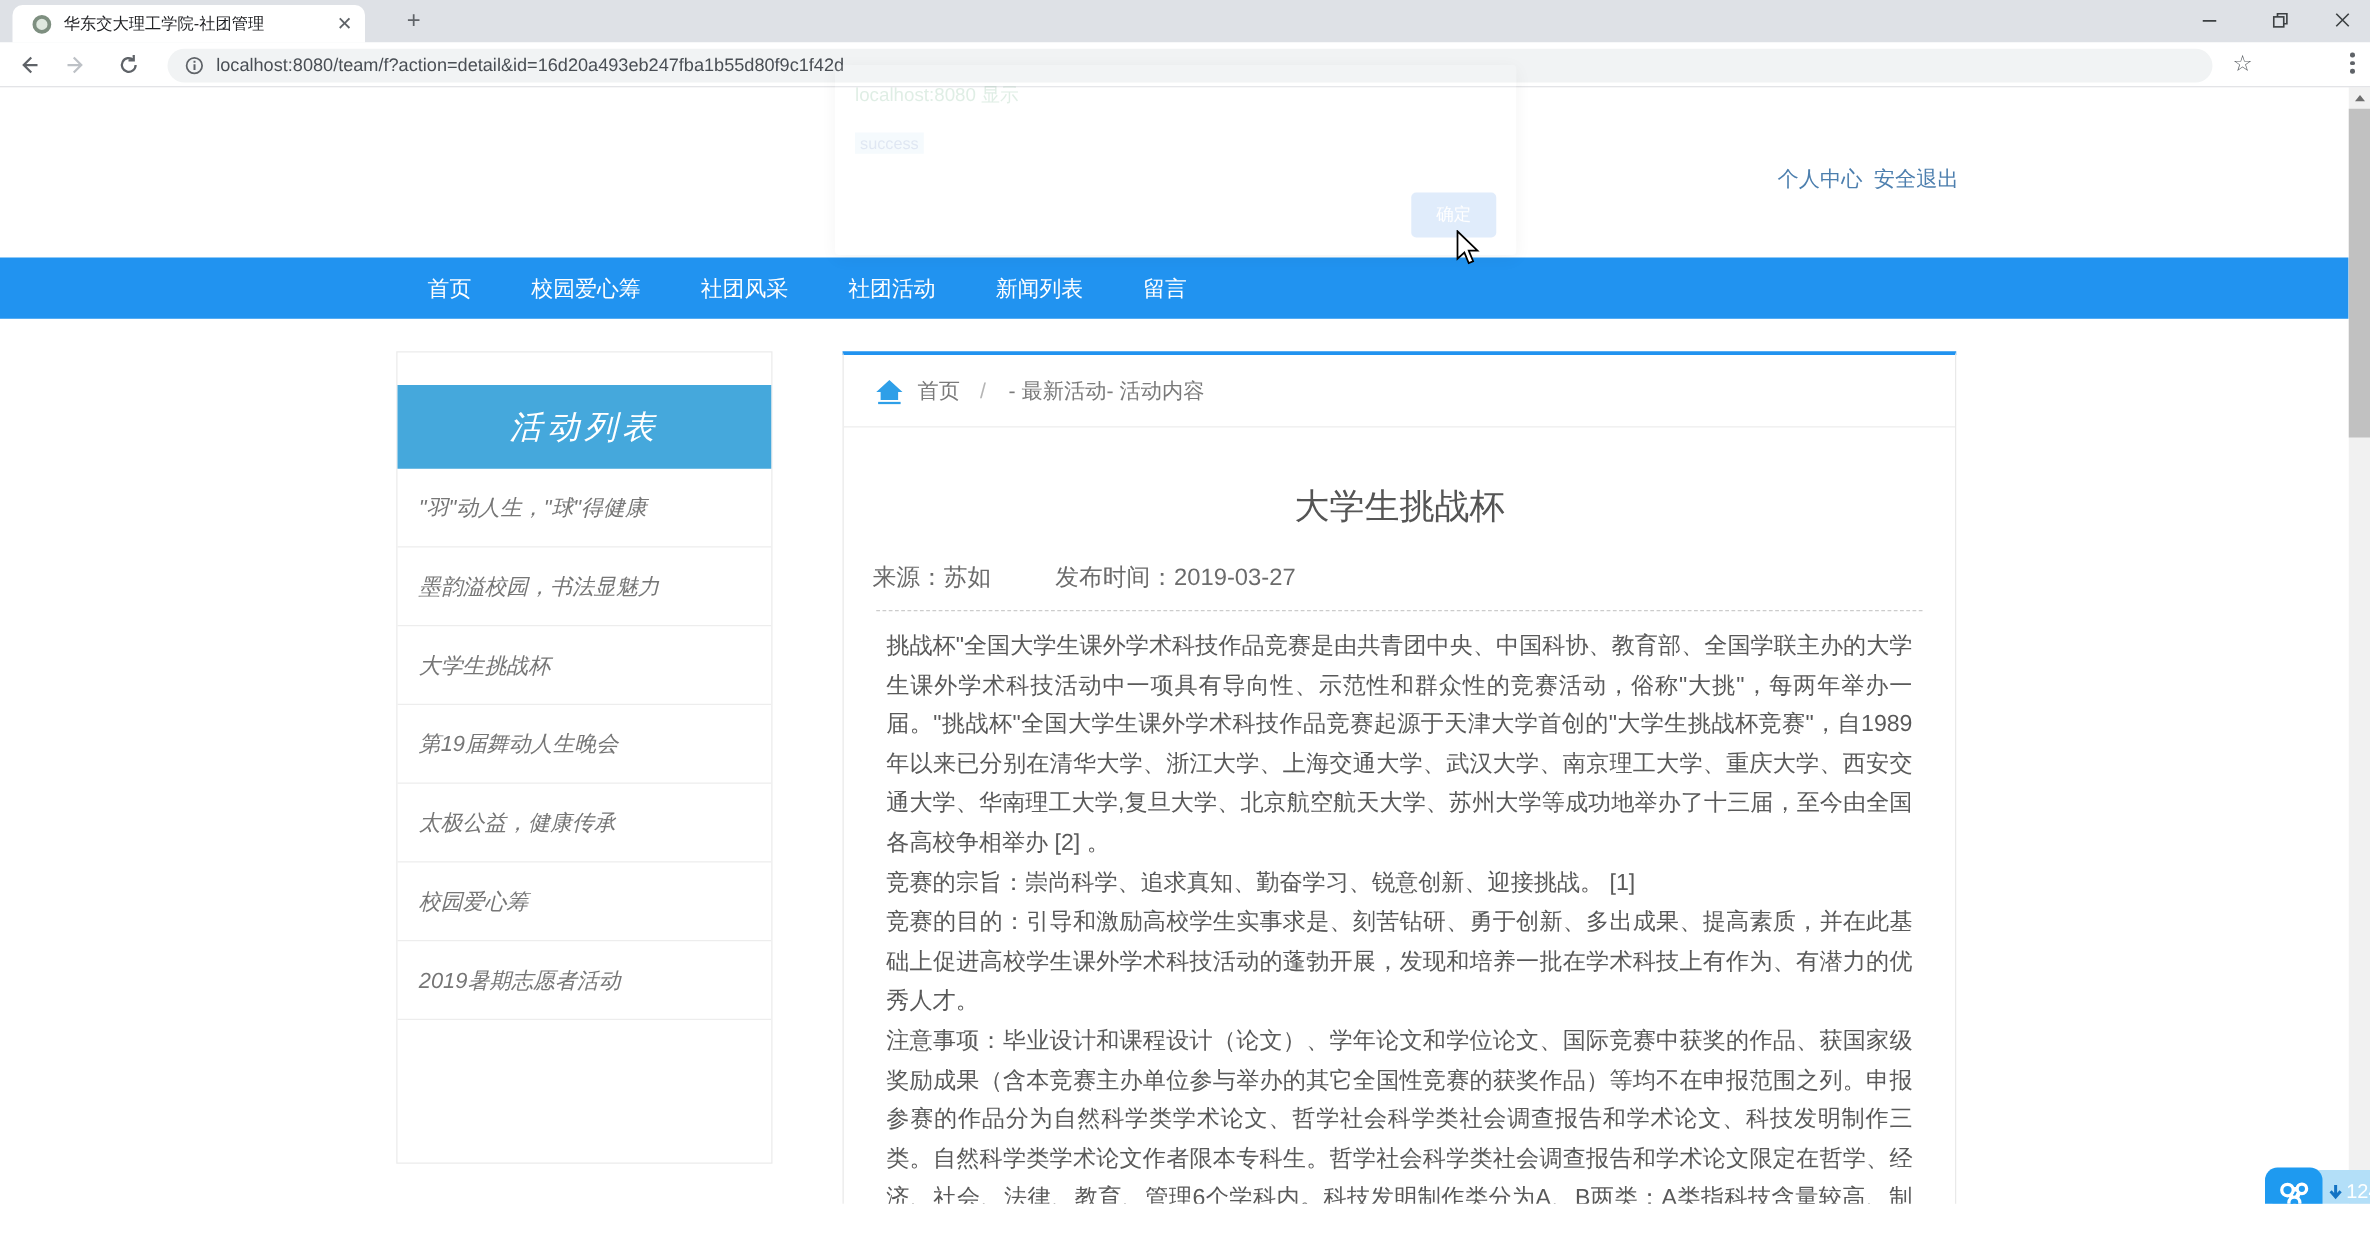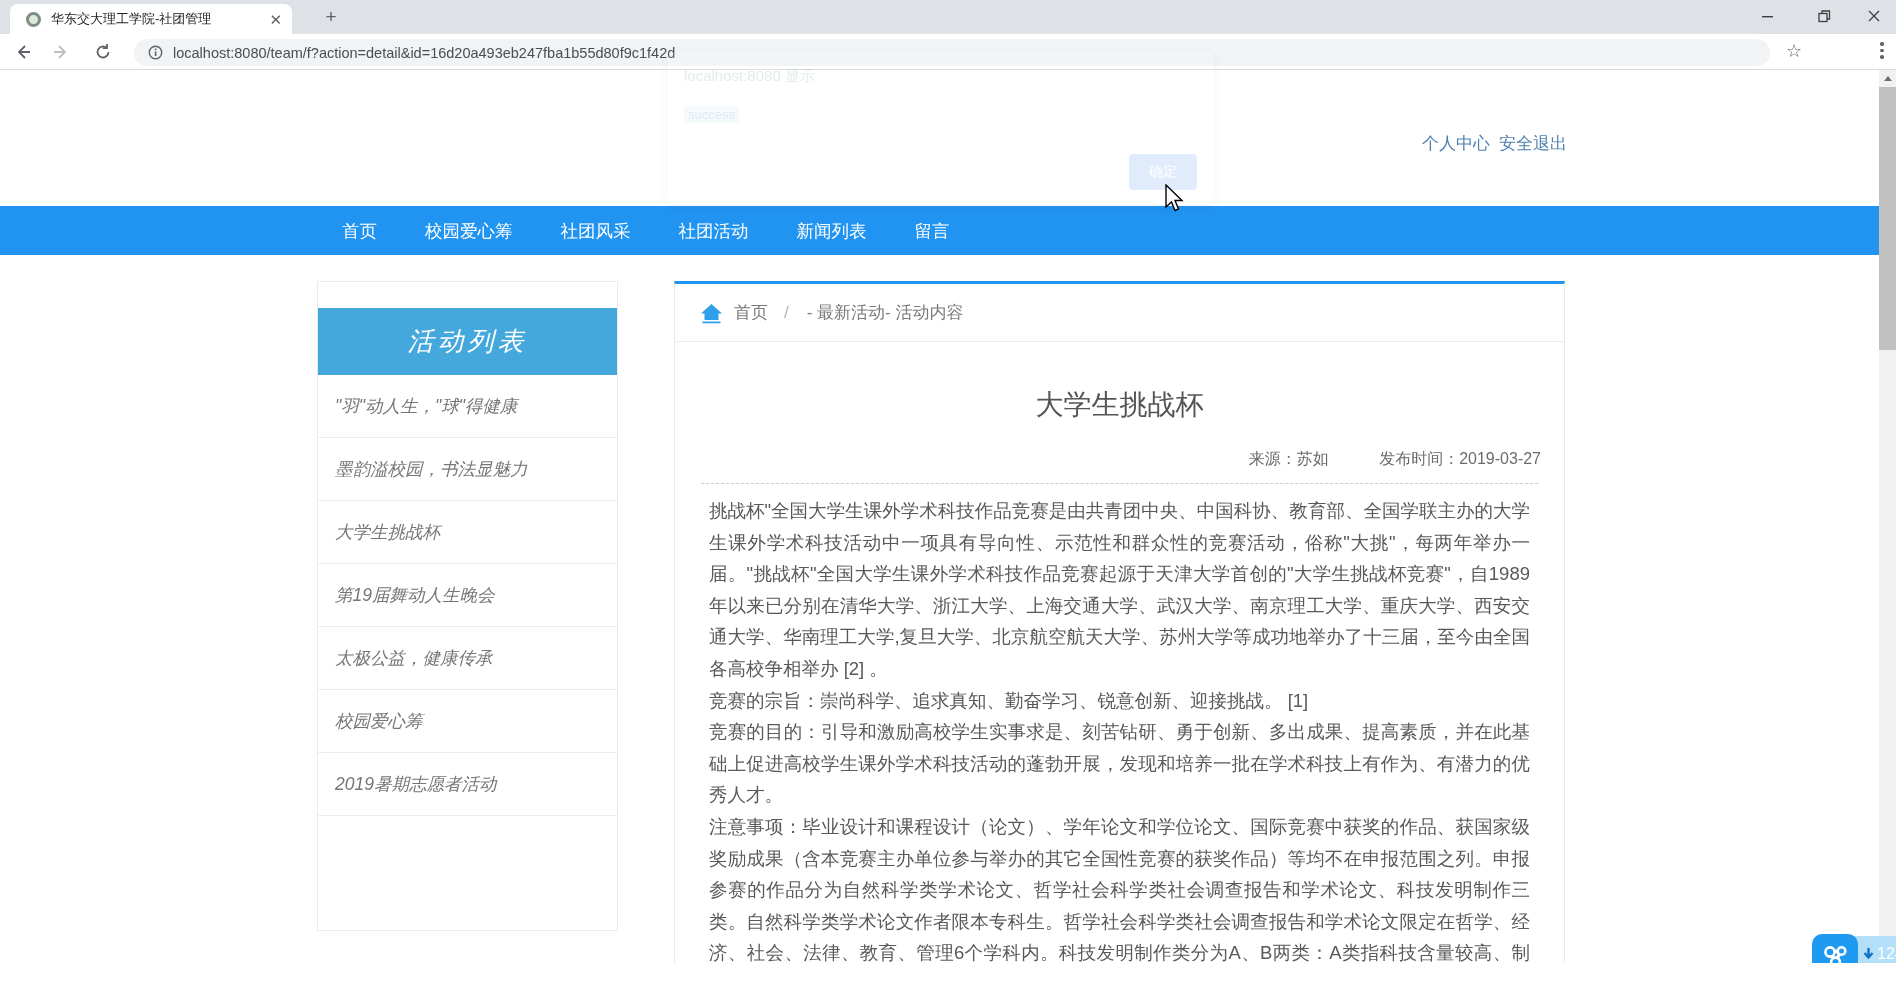--- a/index.html
+++ b/index.html
@@ -45,21 +45,21 @@
   .sidebar-item { height:63px; border-bottom:1px solid #ededed; display:flex; align-items:center;
                   padding-left:17px; font-size:17.5px; color:#767676; }
 
   .main-panel { position:absolute; left:674px; top:211px; width:891px; height:880px; background:#fff;
                 border:1px solid #e9e9e9; border-top:3px solid #2193f0; }
   .breadcrumb { height:58px; border-bottom:1px solid #ededed; display:flex; align-items:center; padding-left:24px;
                 font-size:17px; color:#7a7a7a; }
   .breadcrumb .home-ic { margin-right:10px; display:flex; }
   .breadcrumb .sep { color:#b5b5b5; margin:0 18px 0 16px; }
   .article-title { text-align:center; margin-top:44px; font-size:28px; color:#555; }
-  .article-meta { text-align:right; margin-top:25px; font-size:16px; color:#6b6b6b; }
+  .article-meta { text-align:left; margin-top:25px; font-size:19px; color:#6b6b6b; }
   .article-meta span { margin:0 23px; }
   .meta-divider { margin:13px 26px 0 26px; border-bottom:1px dashed #ccc; height:1px; }
   .article-body { margin:11px 34px 0 34px; font-size:18.5px; line-height:31.6px; color:#595959; text-align:justify; }
 
   
   .ghost-dialog { position:absolute; left:668px; top:52px; width:545px; height:152px; background:#fff; border-radius:3px;
                   box-shadow:0 3px 14px rgba(0,0,0,.35); opacity:0.13; z-index:30; pointer-events:none; }
   .ghost-dialog .gd-title { padding:15px 20px 0 16px; font-size:15px; color:#15803d; }
   .ghost-dialog .gd-msg { display:inline-block; margin:20px 0 0 16px; font-size:13px; color:#174ea6; background:#b9ddf3; padding:1px 4px; }
   .ghost-dialog .gd-ok { position:absolute; right:16px; bottom:14px; width:68px; height:36px; background:#1a73e8; color:#fff;

